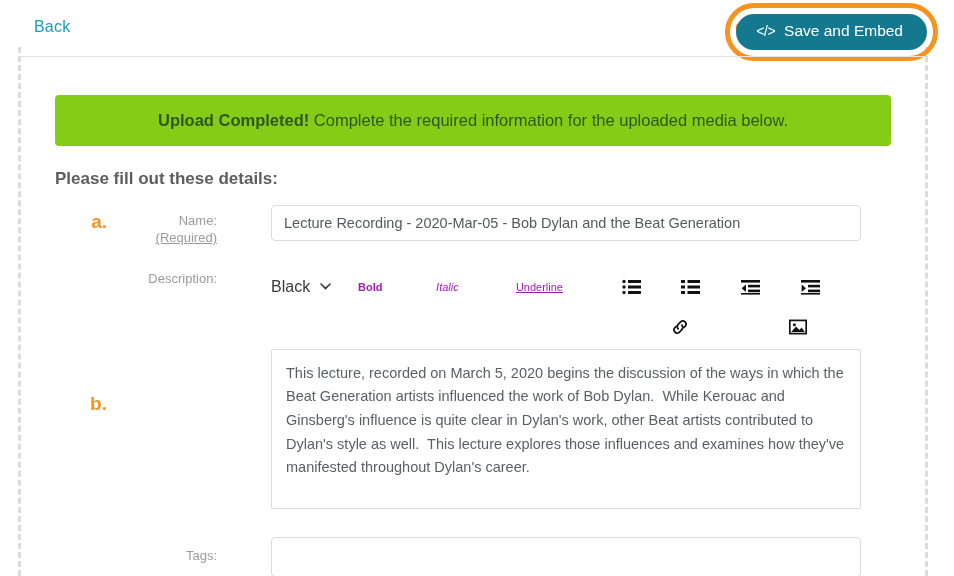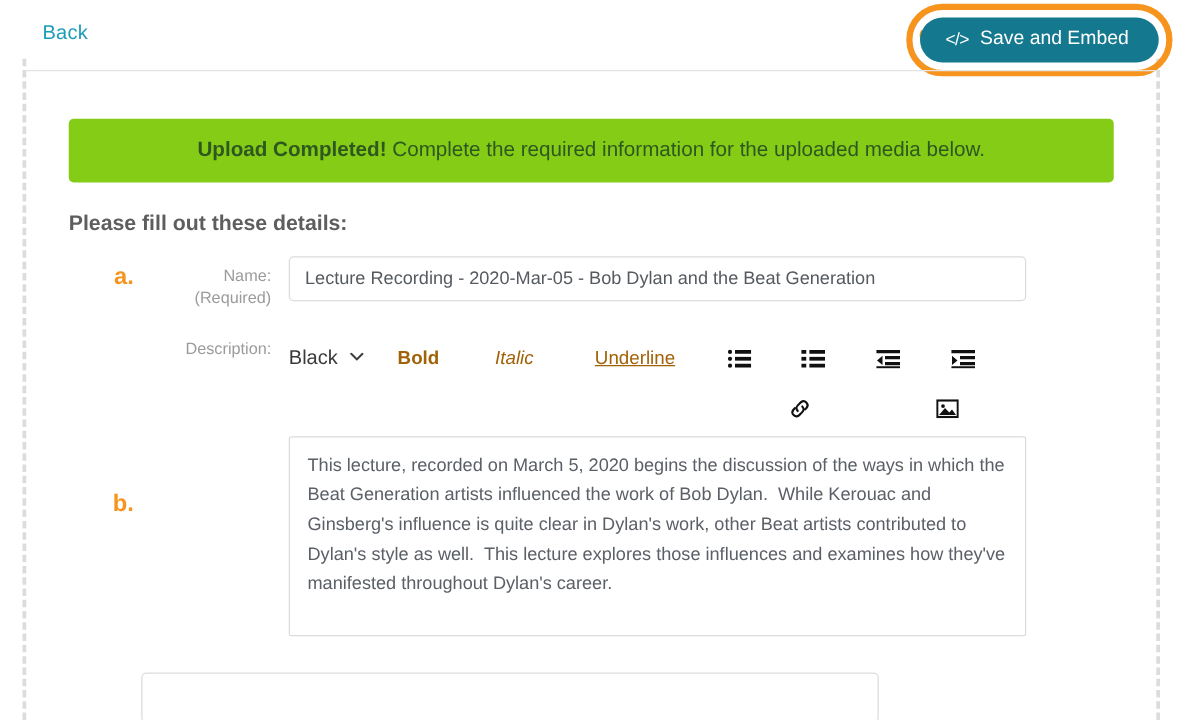--- a/index.html
+++ b/index.html
@@ -143,22 +143,22 @@
   .row-label {
     width: 118px;
     flex: 0 0 118px;
     text-align: right;
     padding-top: 7px;
     padding-right: 14px;
     color: #9b9b9b;
     font-size: 13px;
     line-height: 1.35;
   }
-  .row-label .sub { display: block; }
-  .row-field { flex: 1 1 auto; max-width: 590px; }
+  .row-label .sub { display: block; text-decoration: underline; }
+  .row-field { flex: 1 1 auto; max-width: 590px; margin-left: 40px; }
 
   .text-input {
     width: 100%;
     height: 36px;
     border: 1px solid #dcdcdc;
     border-radius: 4px;
     padding: 0 12px;
     font-size: 14.5px;
     color: #555a60;
     font-family: "Liberation Sans", sans-serif;
@@ -171,22 +171,22 @@
   .editor-toolbar {
     padding-top: 4px;
   }
   .toolbar-line {
     display: flex;
     align-items: center;
     height: 40px;
     justify-content: flex-end;
   }
   .tb-item {
-    color: #a16207;
-    font-size: 15px;
+    color: #a21caf;
+    font-size: 11px;
     cursor: pointer;
     display: inline-flex;
     align-items: center;
     user-select: none;
   }
   .tb-color {
     width: 96px;
     justify-content: flex-start;
     gap: 10px;
     font-size: 16px;
@@ -353,19 +353,20 @@
     <div class="form-row" style="margin-top:2px;">
       <div class="row-marker" style="padding-top:44px;">b.</div>
       <div class="row-label"></div>
       <div class="row-field">
         <textarea class="textarea-box" style="">This lecture, recorded on March 5, 2020 begins the discussion of the ways in which the Beat Generation artists influenced the work of Bob Dylan.  While Kerouac and Ginsberg's influence is quite clear in Dylan's work, other Beat artists contributed to Dylan's style as well.  This lecture explores those influences and examines how they've manifested throughout Dylan's career.</textarea>
       </div>
     </div>
 
     <div class="form-row row-tags">
       <div class="row-marker"></div>
+      <div class="row-label">Tags:</div>
       <div class="row-field">
         <input class="text-input tags-input" type="text" value="" style="">
       </div>
     </div>
 
   </div>
 </div>
 
 </body></html>

